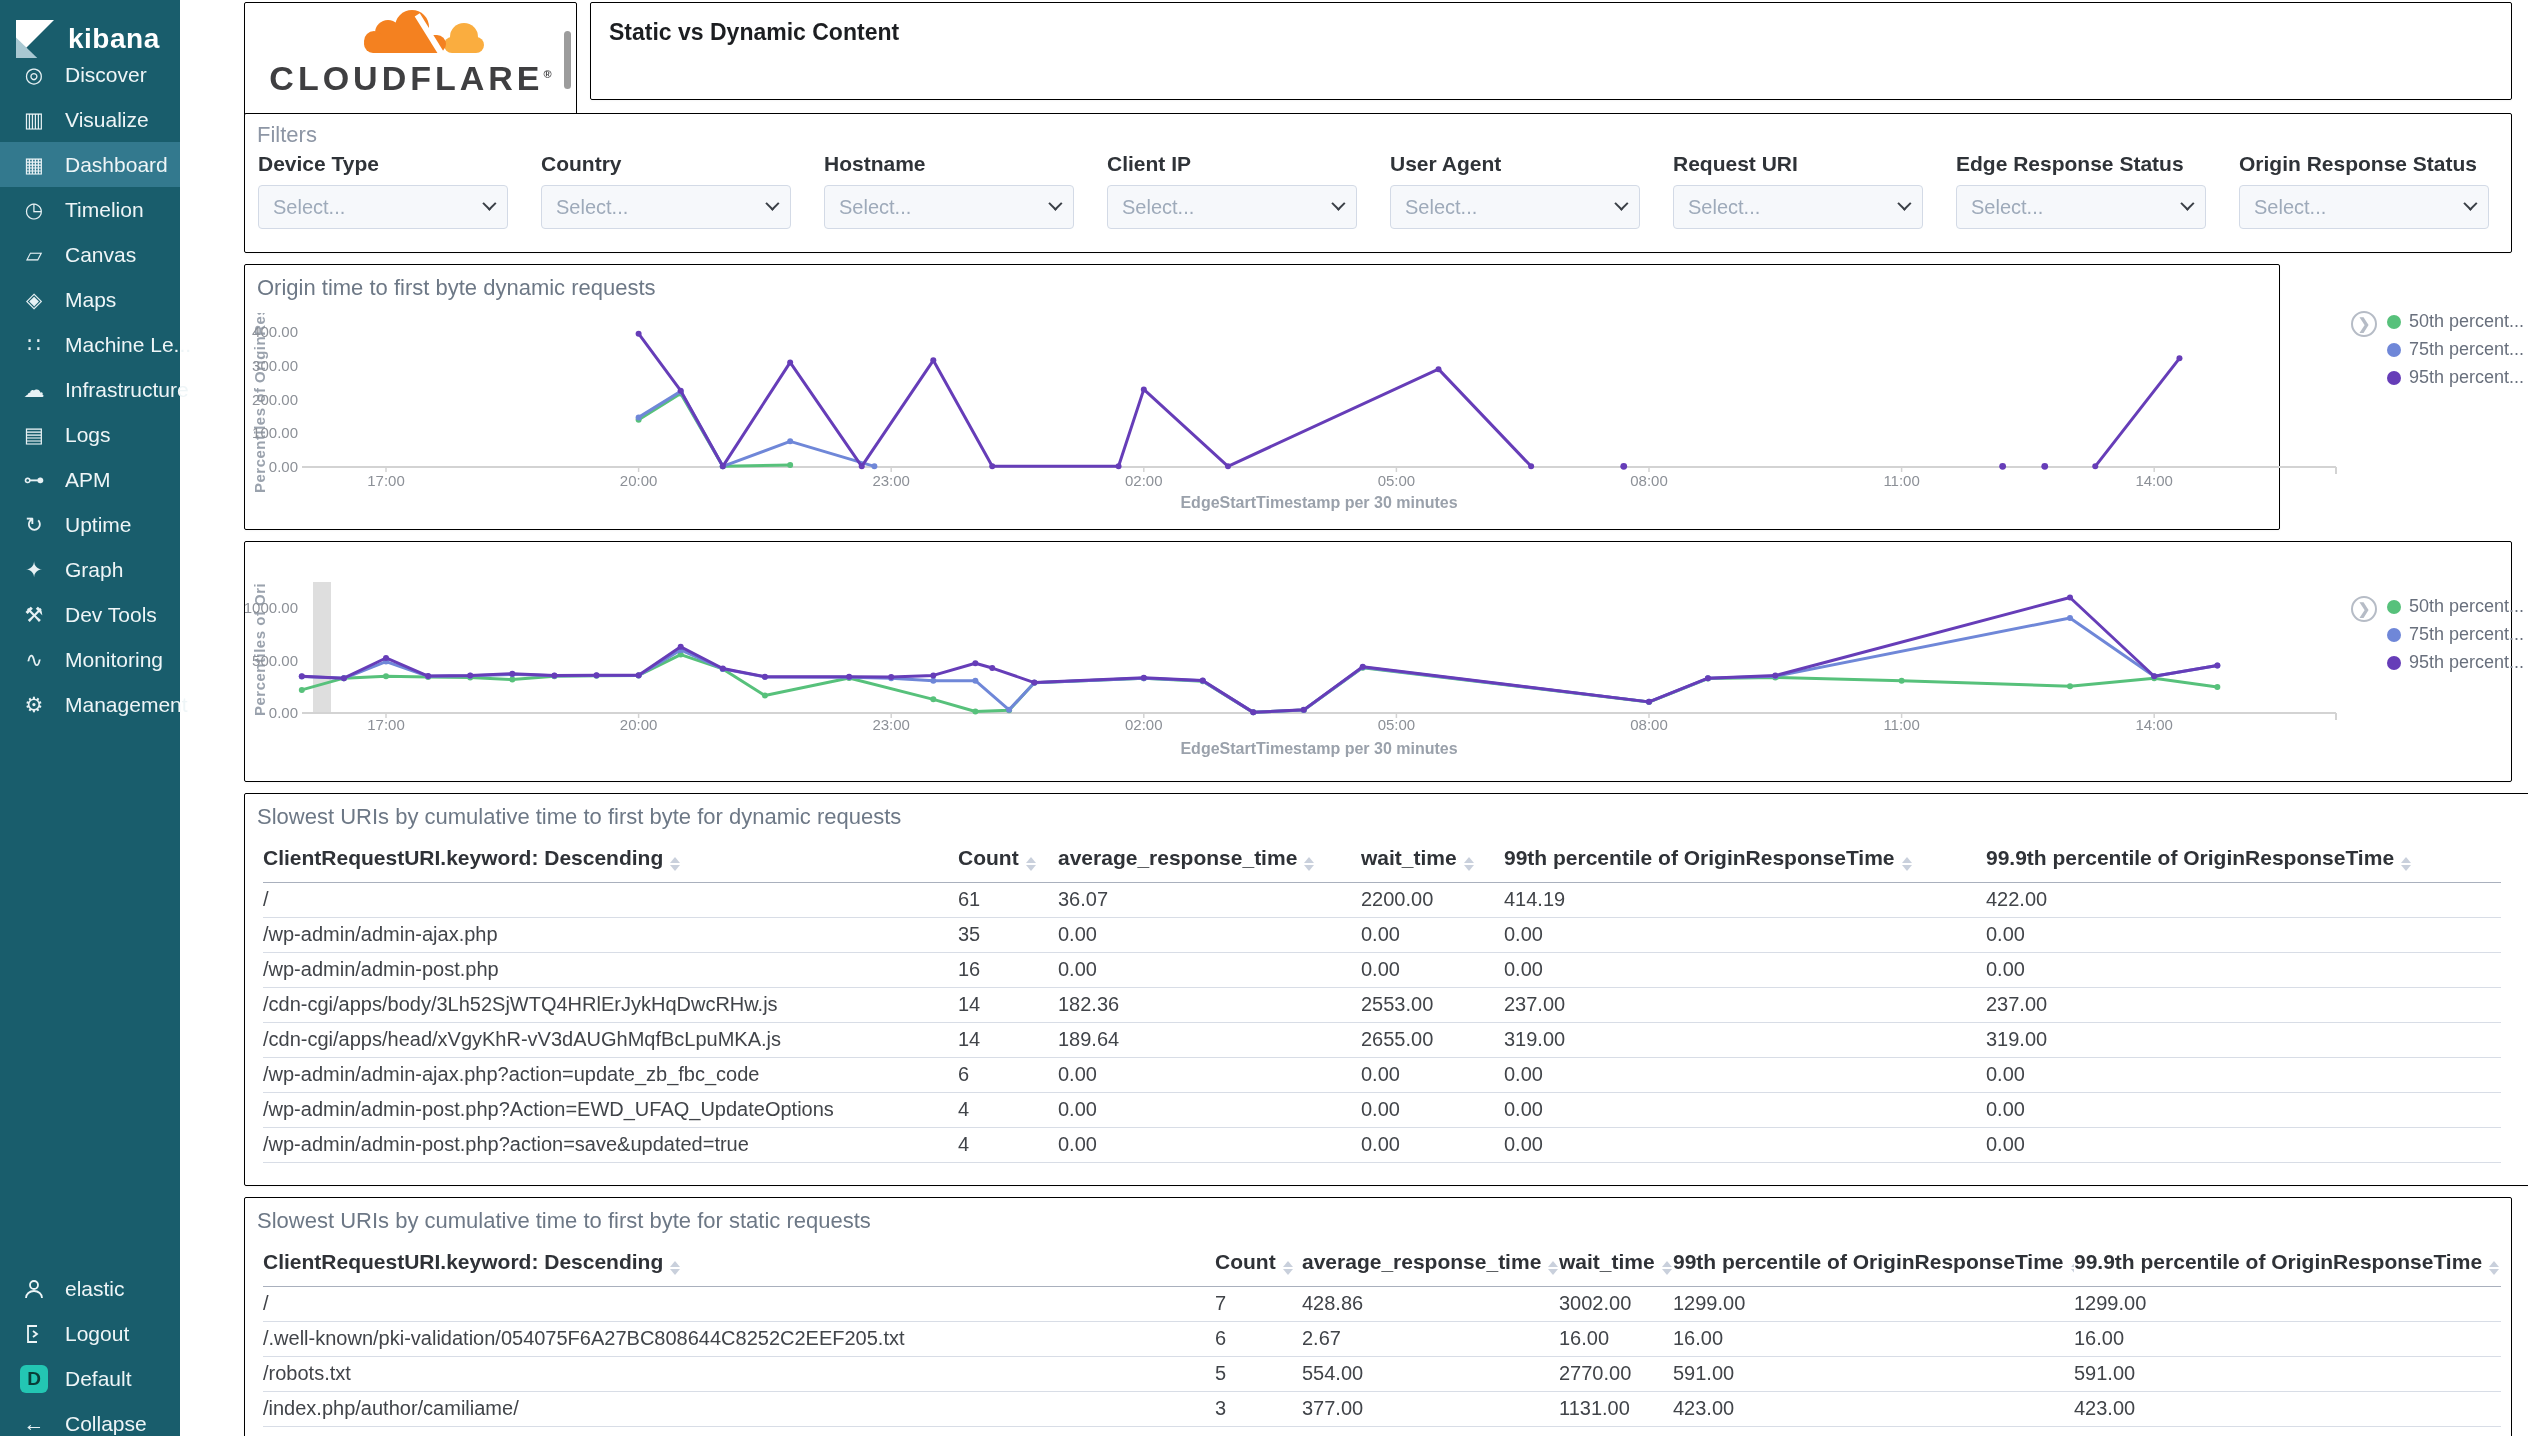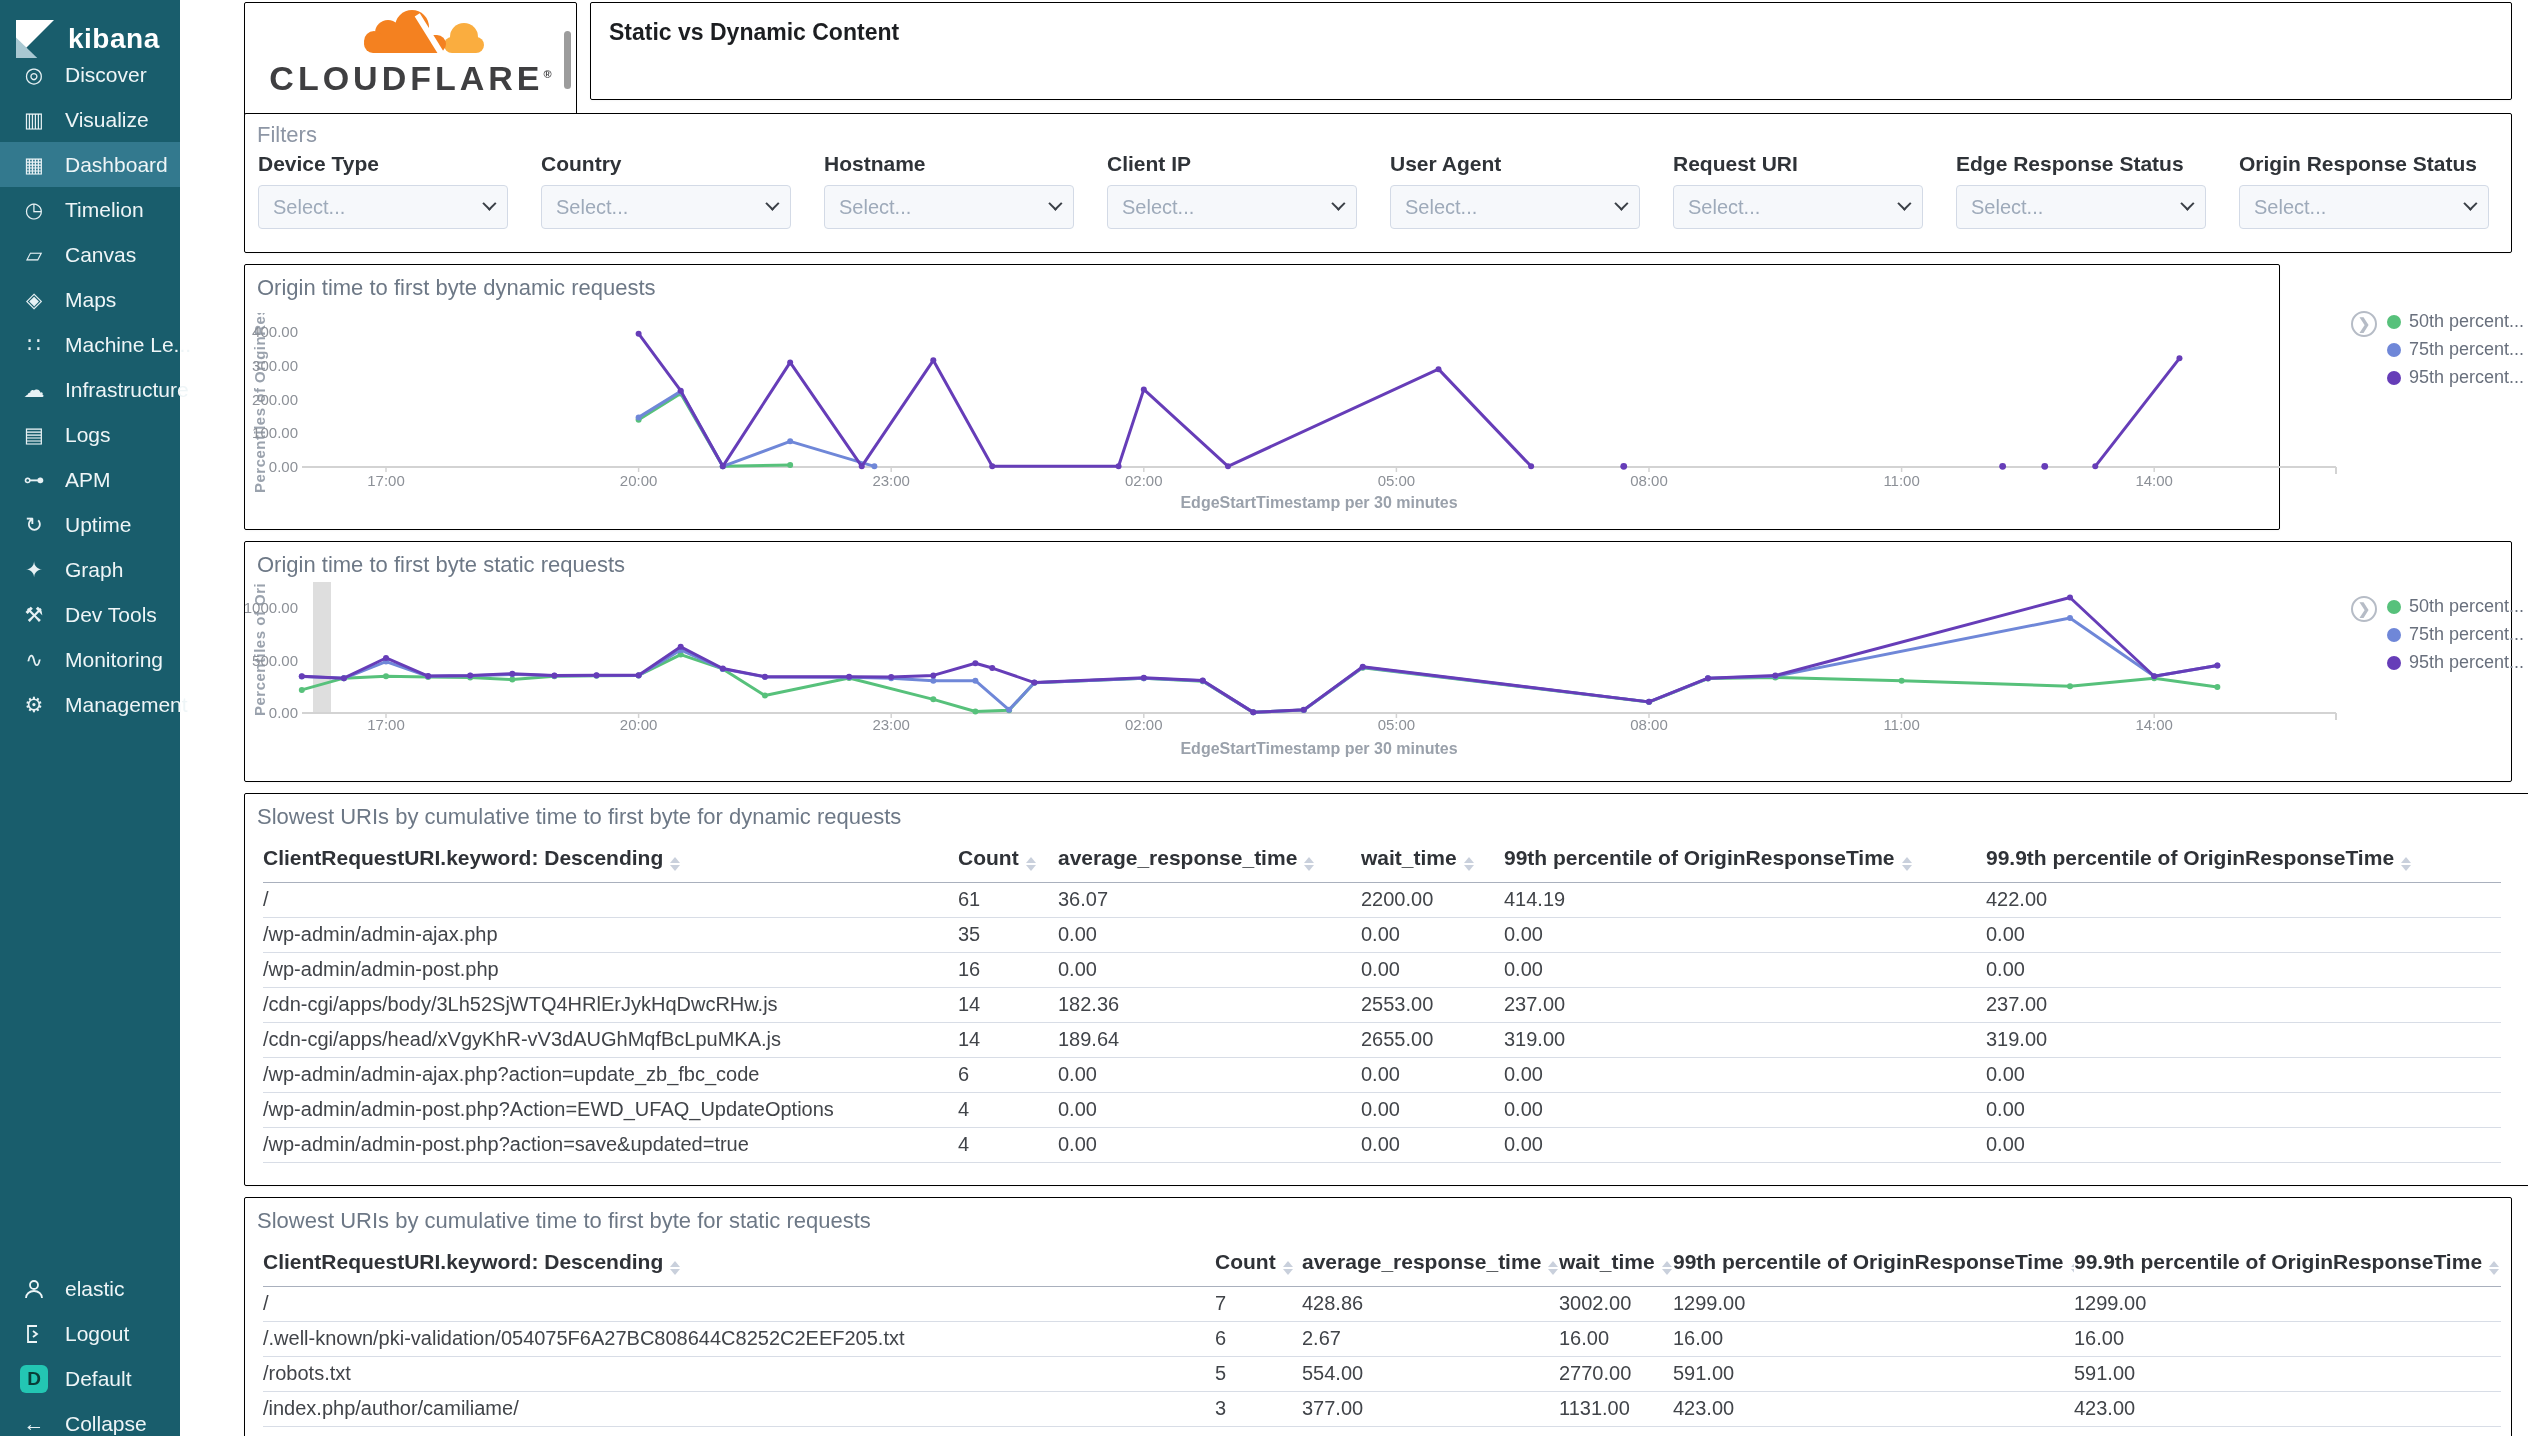--- a/index.html
+++ b/index.html
@@ -351,21 +351,20 @@
           </div>
         <div class="lg-item">
             <span class="dot" style="background: rgb(102, 61, 184);"></span>
             <span class="lgl">95th percent...</span>
           </div>
       </div>
     </div>
   </div>
 
   <div class="panel p-chart2">
-    <div class="chart-title">Origin time to first byte static requests</div>
     <div class="ylab" style="top:42px; height:132px;">Percentiles of OriginResponse</div>
     <svg class="chart-svg" style="top:36px;" width="2268" height="200">
         <rect x="68" y="4" width="18" height="131" fill="#dadada" opacity="0.9"></rect>
         <line x1="57" y1="135" x2="2091" y2="135" stroke="#d3d3d3" stroke-width="2"></line>
         <line x1="2091" y1="135" x2="2091" y2="142" stroke="#d3d3d3" stroke-width="2"></line>
         <line x1="141" y1="135" x2="141" y2="140" stroke="#d3d3d3" stroke-width="1.5"></line>
         <text x="141" y="152" text-anchor="middle" font-size="15" fill="#8c9097">17:00</text>
         <line x1="393.6" y1="135" x2="393.6" y2="140" stroke="#d3d3d3" stroke-width="1.5"></line>
         <text x="393.6" y="152" text-anchor="middle" font-size="15" fill="#8c9097">20:00</text>
         <line x1="646.1999999999999" y1="135" x2="646.1999999999999" y2="140" stroke="#d3d3d3" stroke-width="1.5"></line>

